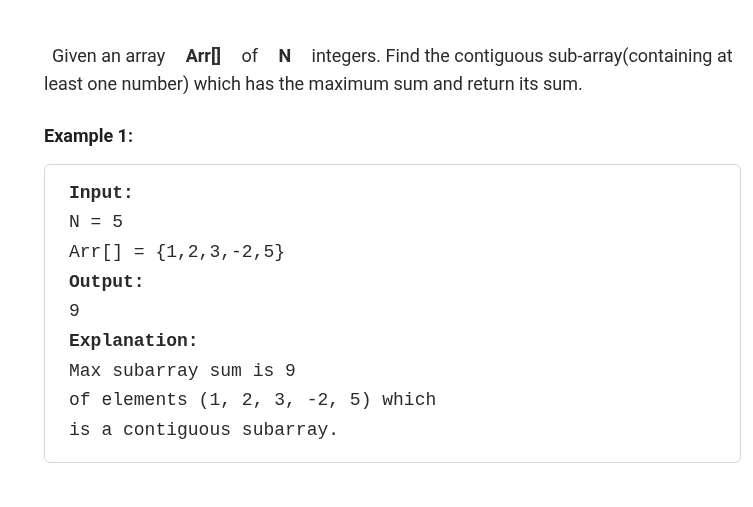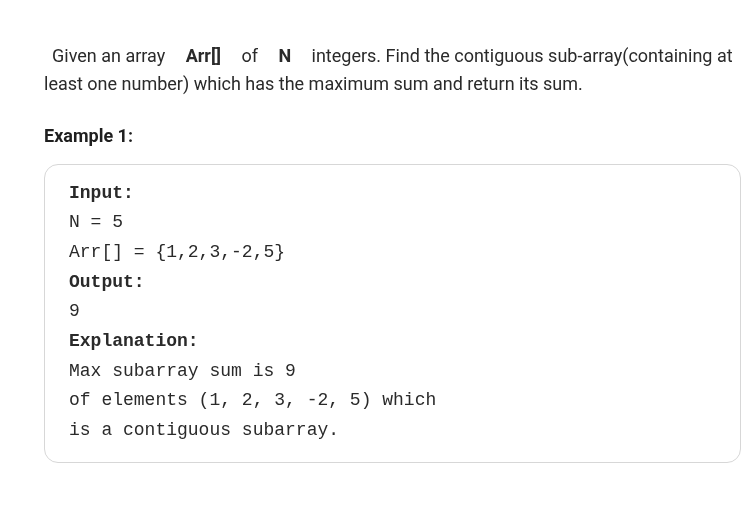--- a/index.html
+++ b/index.html
@@ -23,21 +23,21 @@
     font-weight: 700;
   }
   .example-heading {
     font-weight: 700;
     font-size: 18px;
     margin-bottom: 14px;
     color: #1f1f1f;
   }
   .code-block {
     border: 1px solid #d7d7d7;
-    border-radius: 14px;
+    border-radius: 6px;
     padding: 14px 5px 16px 16px;
     font-family: "SFMono-Regular", Consolas, "Liberation Mono", Menlo, Courier, monospace;
     font-size: 18px;
     line-height: 1.65;
     color: #2a2a2a;
     background: #ffffff;
     white-space: pre-wrap;
   }
   .code-block .label {
     font-weight: 700;

